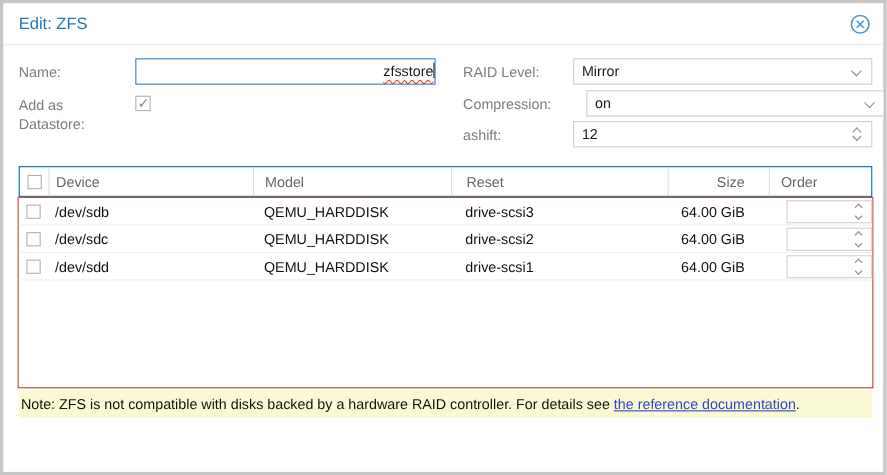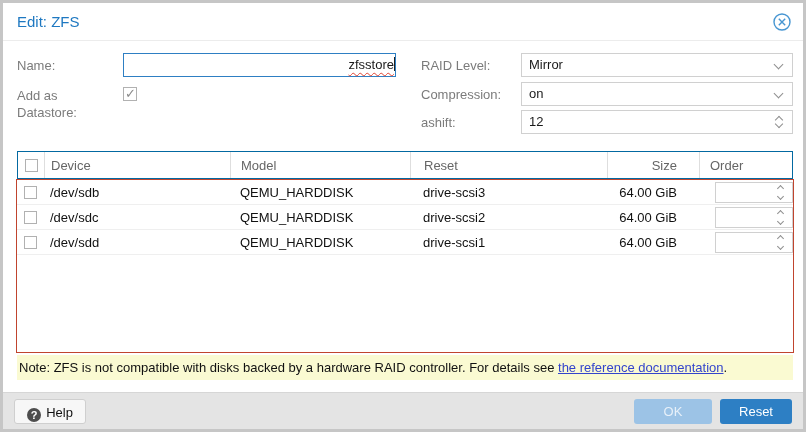--- a/index.html
+++ b/index.html
@@ -99,21 +99,21 @@
   <div class="lbl" style="left:14px; top:84px; width:90px;">Add as Datastore:</div>
   <span class="cb checked" style="position:absolute; left:120px; top:84px;"></span>
 
   <div class="lbl" style="left:418px; top:54px;">RAID Level:</div>
   <div class="field combo" style="left:518px; top:50px; width:272px;">
     <span>Mirror</span>
     <span class="chev"></span>
   </div>
 
   <div class="lbl" style="left:418px; top:83px;">Compression:</div>
-  <div class="field combo" style="left:518px; top:79px; width:272px;">
+  <div class="field combo" style="left:530px; top:79px; width:272px;">
     <span>on</span>
     <span class="chev"></span>
   </div>
 
   <div class="lbl" style="left:418px; top:111px;">ashift:</div>
   <div class="field spin" style="left:518px; top:107px; width:272px;">
     <span>12</span>
     <span class="chev-up"></span>
     <span class="chev-dn"></span>
   </div>
@@ -181,21 +181,14 @@
         </span>
       </div>
     </div>
 
   </div>
 
   <div class="note">
     <span>Note: ZFS is not compatible with disks backed by a hardware RAID controller. For details see </span><a>the reference documentation</a><span>.</span>
   </div>
 
-  <div class="ftr">
-    <div class="btn btn-help">
-      <span class="q-ico">?</span><span>Help</span>
-    </div>
-    <div class="btn btn-ok">OK</div>
-    <div class="btn btn-reset">Reset</div>
-  </div>
 
 </div>
 
 </body></html>

